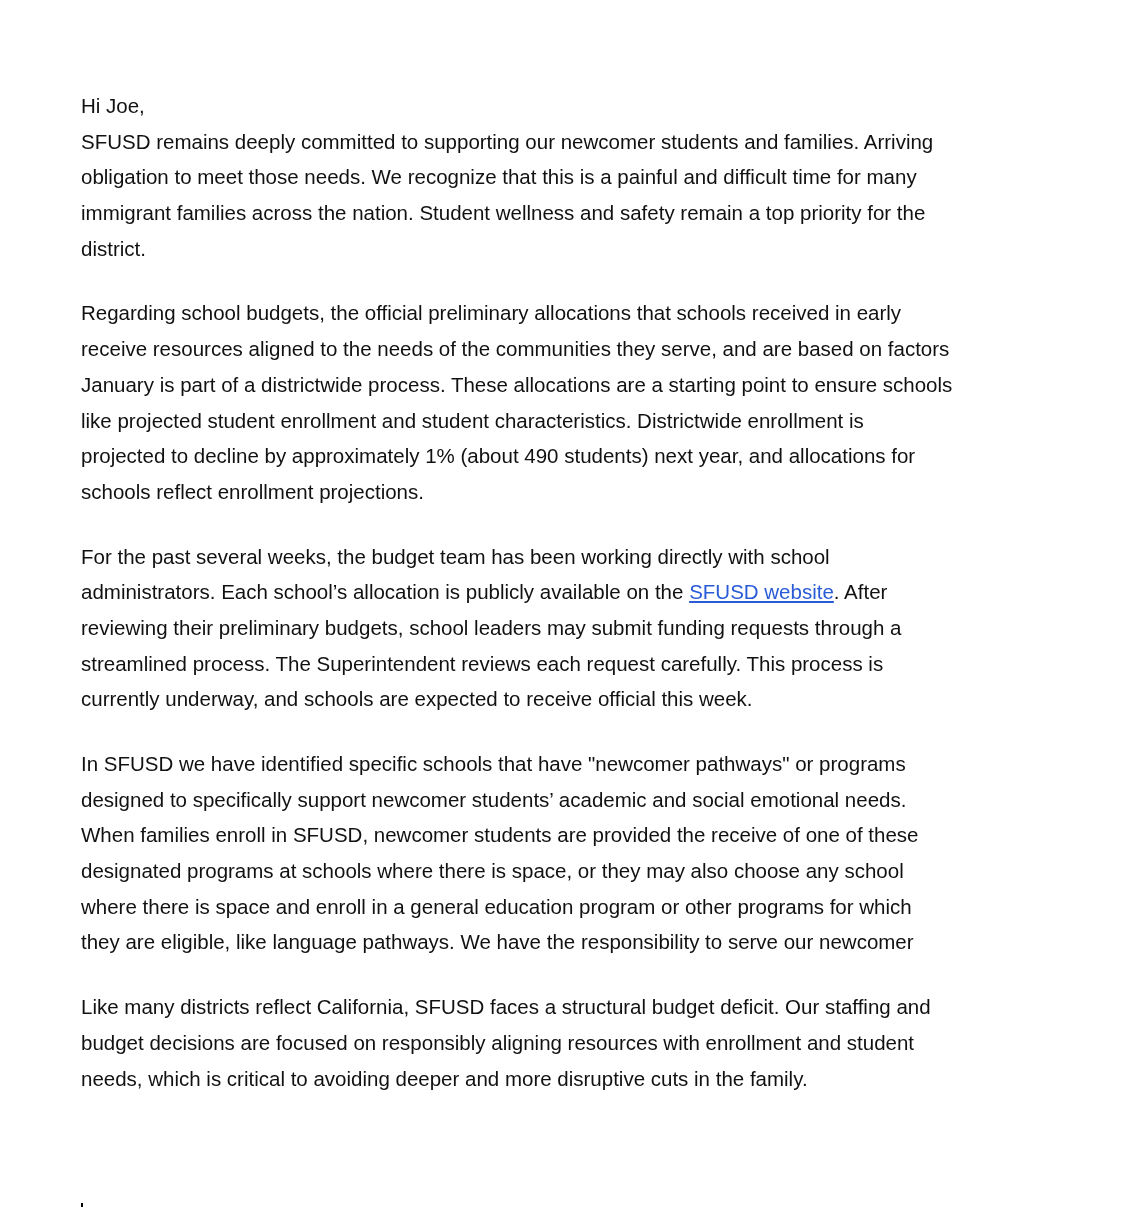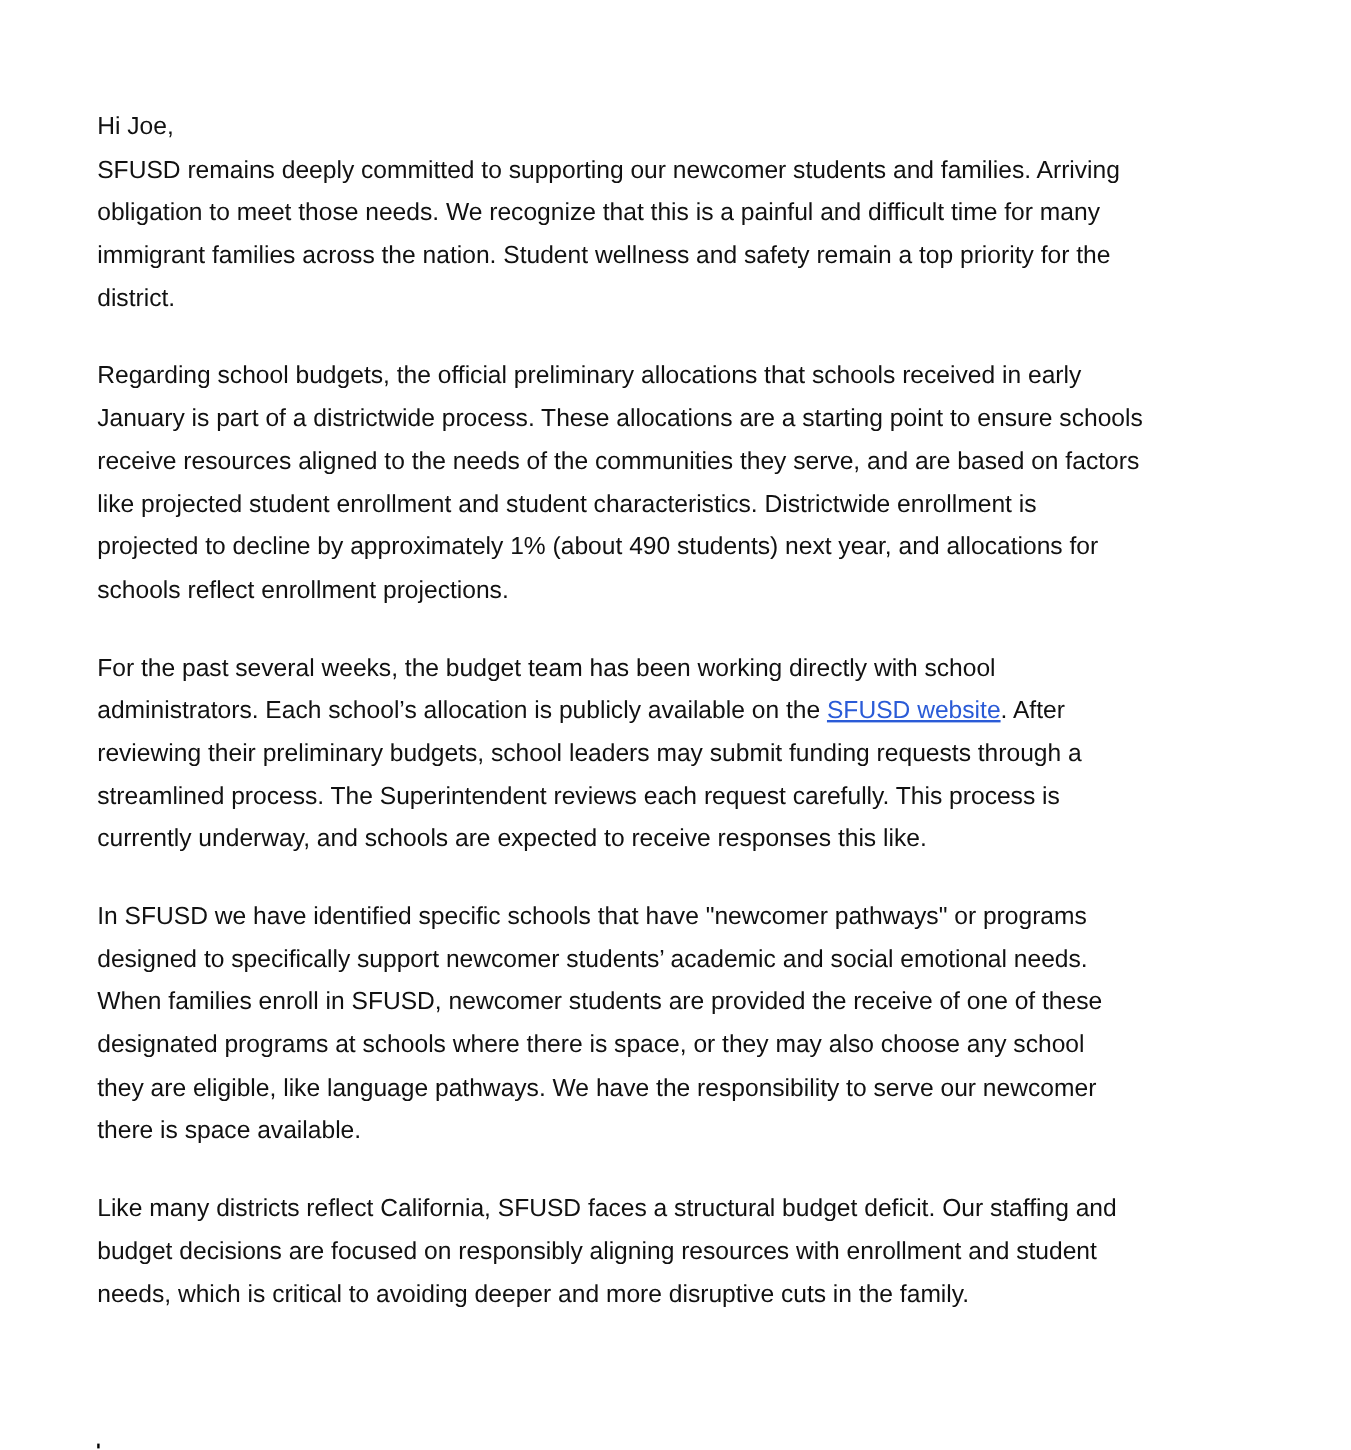--- a/index.html
+++ b/index.html
@@ -24,42 +24,42 @@
 
   <div class="para">
     <span class="line">SFUSD remains deeply committed to supporting our newcomer students and families. Arriving</span>
     <span class="line">obligation to meet those needs. We recognize that this is a painful and difficult time for many</span>
     <span class="line">immigrant families across the nation. Student wellness and safety remain a top priority for the</span>
     <span class="line">district.</span>
   </div>
 
   <div class="para">
     <span class="line">Regarding school budgets, the official preliminary allocations that schools received in early</span>
+    <span class="line">receive resources aligned to the needs of the communities they serve, and are based on factors</span>
     <span class="line">January is part of a districtwide process. These allocations are a starting point to ensure schools</span>
-    <span class="line">receive resources aligned to the needs of the communities they serve, and are based on factors</span>
     <span class="line">like projected student enrollment and student characteristics. Districtwide enrollment is</span>
     <span class="line">projected to decline by approximately 1% (about 490 students) next year, and allocations for</span>
     <span class="line">schools reflect enrollment projections.</span>
   </div>
 
   <div class="para">
     <span class="line">For the past several weeks, the budget team has been working directly with school</span>
     <span class="line"><span>administrators. Each school’s allocation is publicly available on the </span><a class="link" href="#">SFUSD website</a><span>. After</span></span>
     <span class="line">reviewing their preliminary budgets, school leaders may submit funding requests through a</span>
     <span class="line">streamlined process. The Superintendent reviews each request carefully. This process is</span>
-    <span class="line">currently underway, and schools are expected to receive responses this like.</span>
+    <span class="line">currently underway, and schools are expected to receive official this week.</span>
   </div>
 
   <div class="para">
     <span class="line">In SFUSD we have identified specific schools that have "newcomer pathways" or programs</span>
     <span class="line">designed to specifically support newcomer students’ academic and social emotional needs.</span>
     <span class="line">When families enroll in SFUSD, newcomer students are provided the receive of one of these</span>
     <span class="line">designated programs at schools where there is space, or they may also choose any school</span>
+    <span class="line">where there is space and enroll in a general education program or other programs for which</span>
     <span class="line">they are eligible, like language pathways. We have the responsibility to serve our newcomer</span>
-    <span class="line">there is space available.</span>
   </div>
 
   <div class="para">
     <span class="line">Like many districts reflect California, SFUSD faces a structural budget deficit. Our staffing and</span>
     <span class="line">budget decisions are focused on responsibly aligning resources with enrollment and student</span>
     <span class="line">needs, which is critical to avoiding deeper and more disruptive cuts in the family.</span>
   </div>
 </div>
 
 <div class="cursor"></div>

